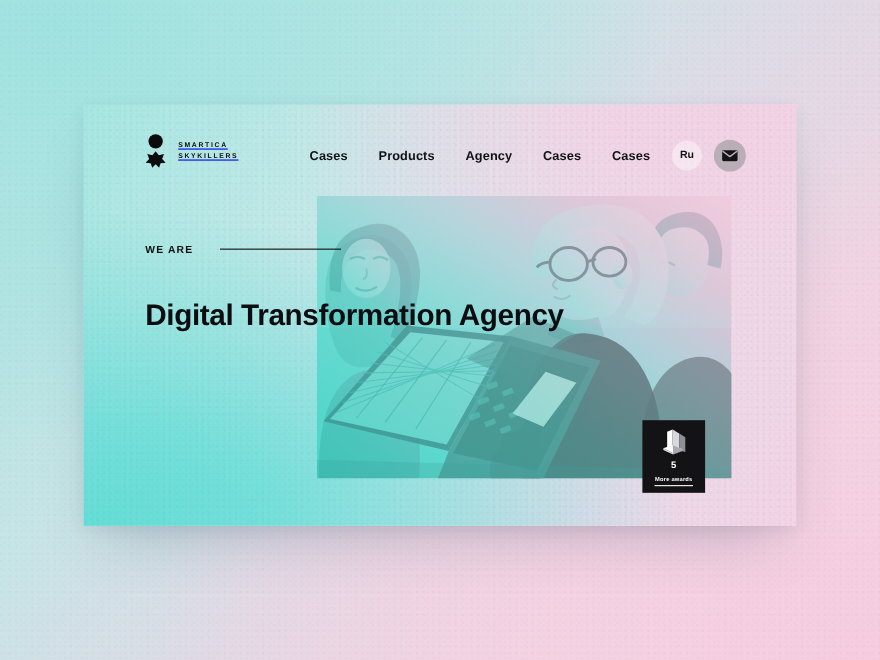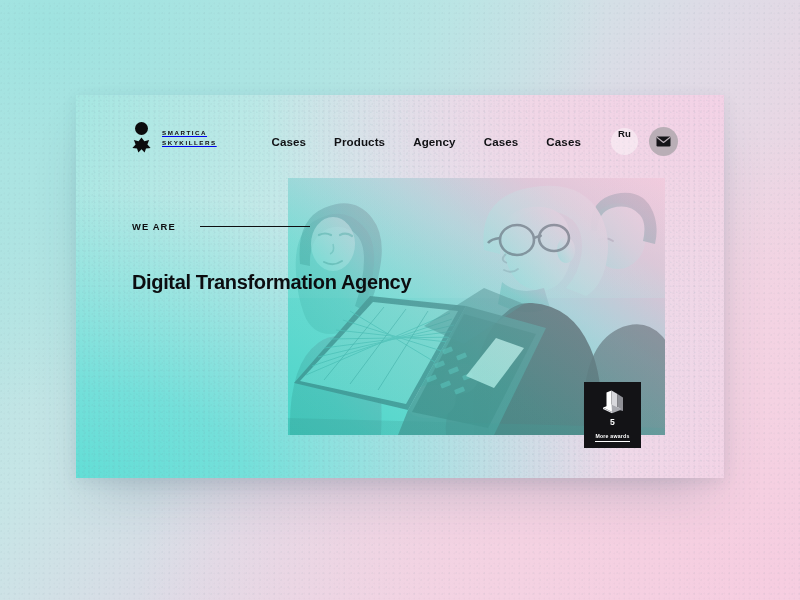--- a/index.html
+++ b/index.html
@@ -62,23 +62,23 @@
     font-size:6.2px; font-weight:700; line-height:1.55;
     letter-spacing:1.55px; color:#0b0b0d; white-space:nowrap;
   }
 
   .nav{ position:absolute; right:46px; top:0; height:92px; display:flex; align-items:center; gap:0; }
   .nav-link{
     font-size:11.6px; font-weight:700; color:#111215;
     letter-spacing:.1px; text-decoration:none; padding:0 14px; white-space:nowrap;
   }
   .nav-lang{
-    margin-left:16px; width:27px; height:27px; border-radius:50%;
+    margin-left:6px; width:27px; height:27px; border-radius:50%;
     background:rgba(255,255,255,.42);
-    display:flex; align-items:flex-start; justify-content:center;
+    display:flex; align-items:center; justify-content:center;
     font-size:9.6px; font-weight:700; color:#131317;
   }
   .nav-mail{
     margin-left:11px; width:29px; height:29px; border-radius:50%;
     background:#b9aeb6;
     display:flex; align-items:center; justify-content:center;
   }
 
   
   .hero-photo{
@@ -93,21 +93,21 @@
     display:flex; align-items:center; gap:24px;
   }
   .eyebrow{
     font-size:9.4px; font-weight:700; letter-spacing:1.1px; color:#0d0e11;
     white-space:nowrap;
   }
   .eyebrow-rule{ width:110px; height:1.6px; background:#0d0e11; }
 
   .headline{
     position:absolute; left:56px; top:176px; z-index:5;
-    font-size:20px; font-weight:700; letter-spacing:-.35px;
+    font-size:27px; font-weight:700; letter-spacing:-.35px;
     color:#0c0d10; white-space:nowrap;
   }
 
   
   .awards-badge{
     position:absolute; left:508px; top:287px; width:57px; height:66px;
     background:#131316; z-index:7;
     display:flex; flex-direction:column; align-items:center;
     padding-top:6px; color:#fff;
   }

